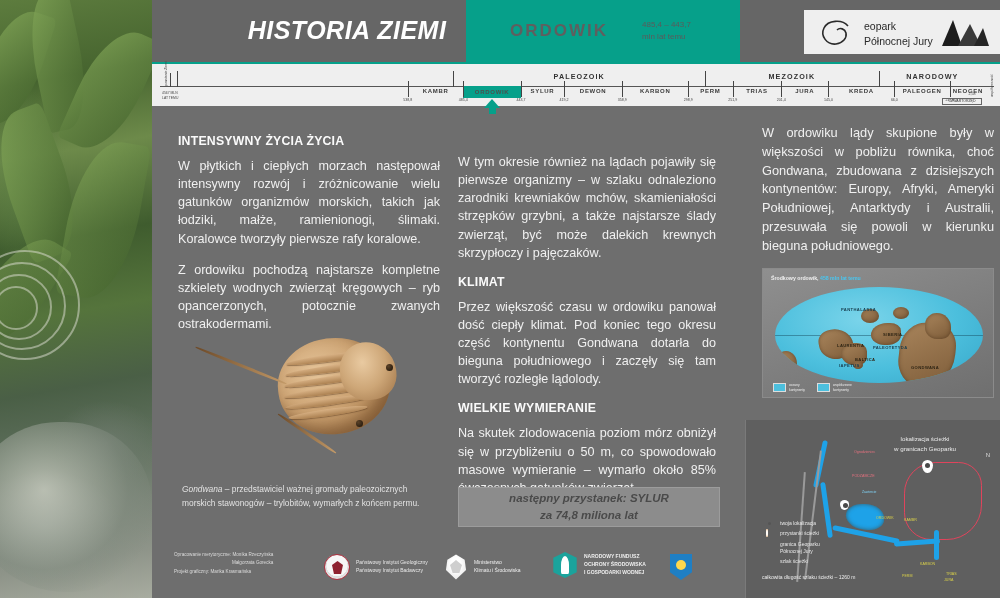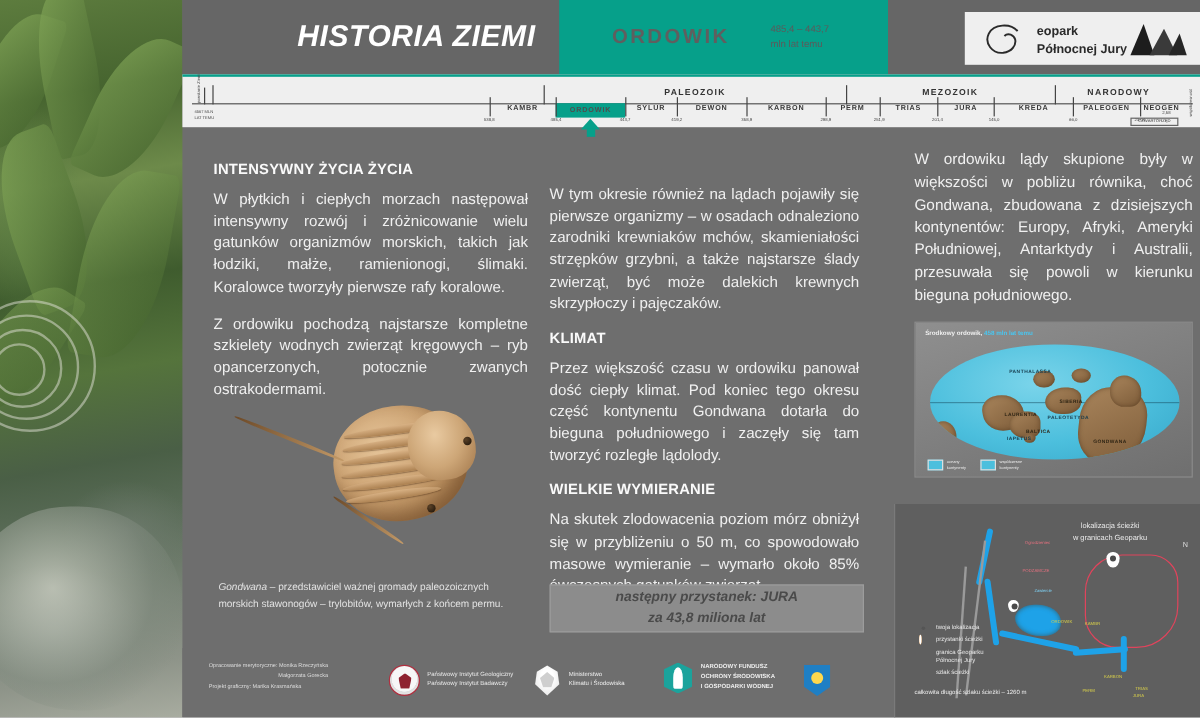--- a/index.html
+++ b/index.html
@@ -51,21 +51,21 @@
     position: absolute; left: 18px; top: 21px; width: 150px; text-align: center;
     color: #5f5f5f; font-size: 17px; font-weight: bold; letter-spacing: 2px;
   }
   .period-dates {
     position: absolute; left: 176px; top: 19px; color: #5b5b5b;
     font-size: 8px; line-height: 1.45;
   }
   .geopark-logo { position: absolute; left: 652px; top: 10px; width: 196px; height: 44px; background: #efefef; }
   .gp-hills { position: absolute; right: 10px; top: 4px; }
   .gp-text { position: absolute; left: 60px; top: 9px; color: #2a2a2a; font-size: 10.5px; line-height: 1.45; }
-  .gp-text b { font-weight: bold; }
+  .gp-text b { font-weight: normal; }
   .gp-swirl { position: absolute; left: 14px; top: 7px; }
 
   
   .timeline {
     position: absolute; left: 152px; top: 62px; width: 848px; height: 44px;
     background: #efefef; border-top: 2px solid #06a08a;
   }
   .tl-inner { position: absolute; left: 8px; top: 3px; right: 6px; bottom: 3px; }
   .tl-axis { position: absolute; left: 0; right: 0; top: 19px; height: 1px; background: #555; }
   .tl-vline { position: absolute; width: 1px; background: #444; }
@@ -392,30 +392,30 @@
     <div class="trilo-eye" style="left:166px;top:100px;"></div>
     <div class="trilo-spine" style="left:2px;top:44px;width:98px;height:3px;transform:rotate(22deg);"></div>
     <div class="trilo-spine" style="left:82px;top:112px;width:70px;height:3px;transform:rotate(34deg);"></div>
   </div>
 
   <div class="caption">
     <i>Gondwana</i><span> – przedstawiciel ważnej gromady paleozoicznych morskich stawonogów – trylobitów, wymarłych z końcem permu.</span>
   </div>
 
   <div class="col-b">
-    <div class="para">W tym okresie również na lądach pojawiły się pierwsze organizmy – w osadach odnaleziono zarodniki krewniaków mchów, skamieniałości strzępków grzybni, a także najstarsze ślady zwierząt, być może dalekich krewnych skrzypłoczy i pajęczaków.</div>
+    <div class="para">W tym okresie również na lądach pojawiły się pierwsze organizmy – w szlaku odnaleziono zarodniki krewniaków mchów, skamieniałości strzępków grzybni, a także najstarsze ślady zwierząt, być może dalekich krewnych skrzypłoczy i pajęczaków.</div>
     <div class="sec-head">KLIMAT</div>
     <div class="para">Przez większość czasu w ordowiku panował dość ciepły klimat. Pod koniec tego okresu część kontynentu Gondwana dotarła do bieguna południowego i zaczęły się tam tworzyć rozległe lądolody.</div>
     <div class="sec-head">WIELKIE WYMIERANIE</div>
     <div class="para">Na skutek zlodowacenia poziom mórz obniżył się w przybliżeniu o 50 m, co spowodowało masowe wymieranie – wymarło około 85% ówczesnych gatunków zwierząt.</div>
   </div>
 
   <div class="next-box">
-    <div>następny przystanek: JURA</div>
-    <div>za 43,8 miliona lat</div>
+    <div>następny przystanek: SYLUR</div>
+    <div>za 74,8 miliona lat</div>
   </div>
 
   <div class="col-c">
     <div class="para">W ordowiku lądy skupione były w większości w pobliżu równika, choć Gondwana, zbudowana z dzisiejszych kontynentów: Europy, Afryki, Ameryki Południowej, Antarktydy i Australii, przesuwała się powoli w kierunku bieguna południowego.</div>
   </div>
 
   <div class="paleo">
     <div class="paleo-title">
       <span style="color:#f0f0f0">Środkowy ordowik,</span>
       <span>458 mln lat temu</span>

